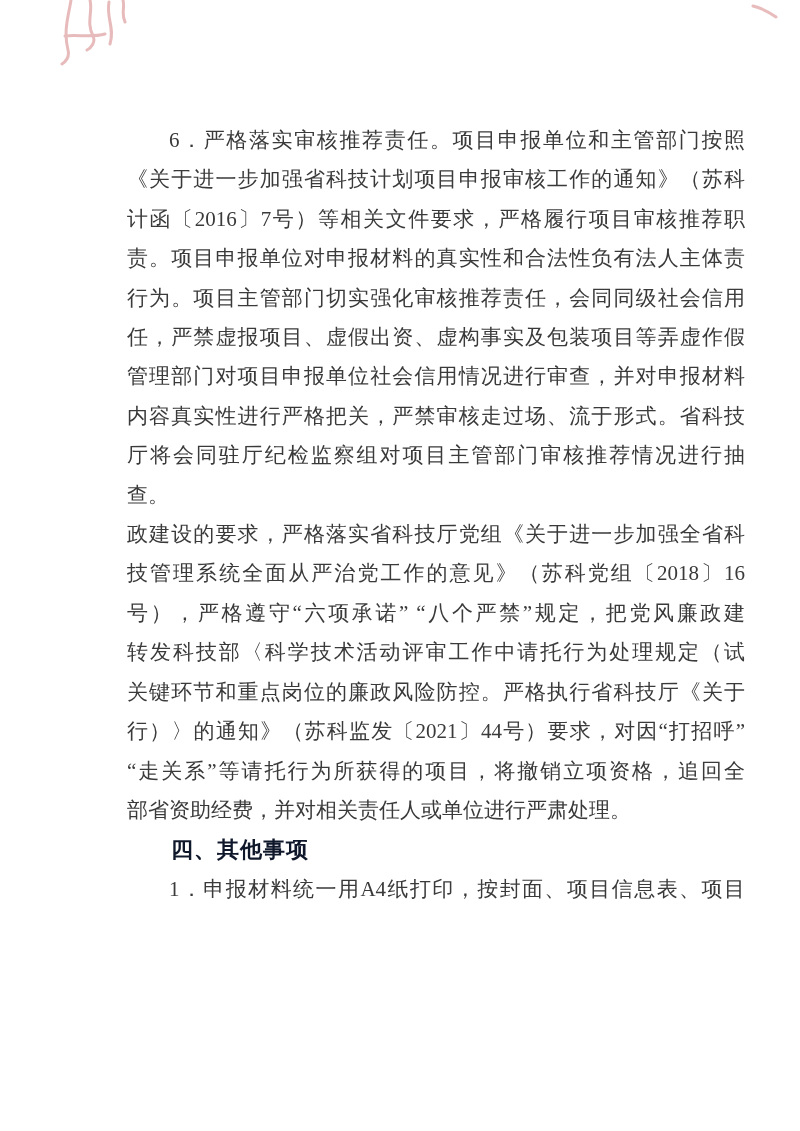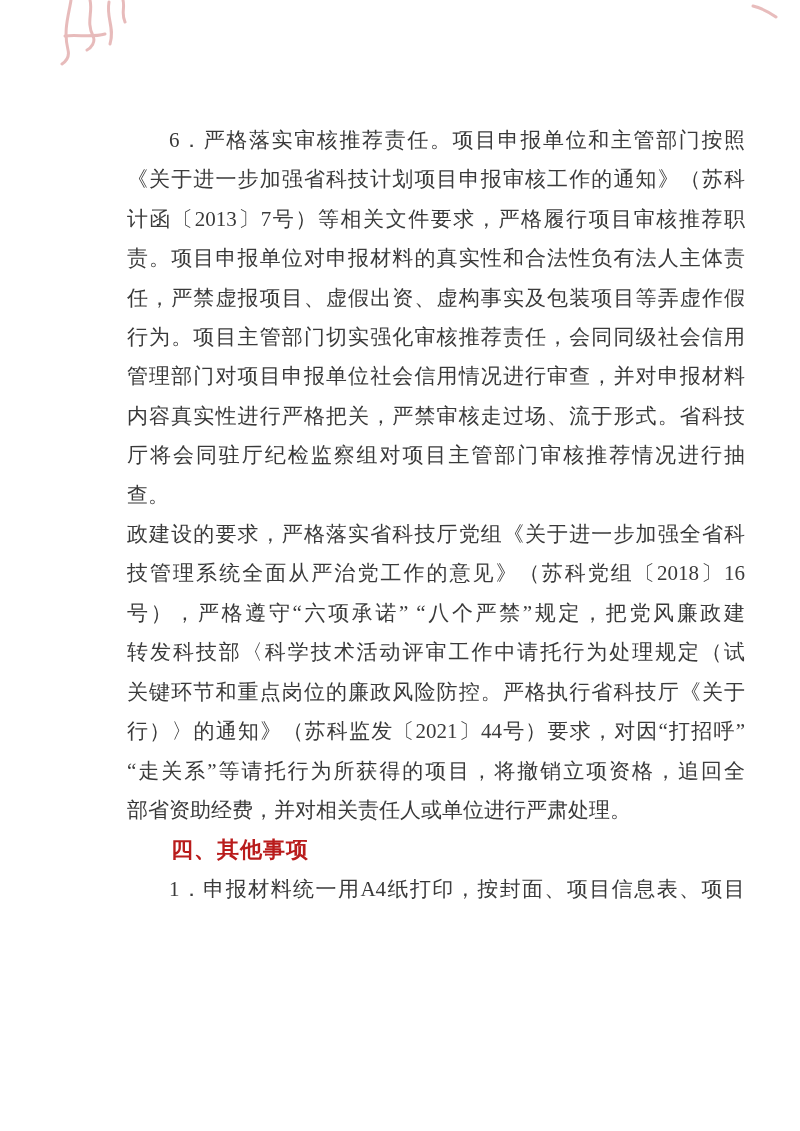--- a/index.html
+++ b/index.html
@@ -40,21 +40,21 @@
   .line.indent {
     text-indent: 2em;
   }
   .line.end {
     text-align: left;
     text-align-last: left;
   }
   .line.heading {
     font-family: "Liberation Sans", "DejaVu Sans", sans-serif;
     font-weight: bold;
-    color: #b91c1c;
+    color: #0f172a;
     text-align: left;
     text-align-last: left;
     letter-spacing: 1px;
     font-size: 22px;
   }
   .line.pagenum {
     text-align: right;
     text-align-last: right;
     padding-right: 28px;
     color: #555555;
@@ -75,24 +75,24 @@
       <path d="M 88 0 C 90 8, 86 14, 90 22"></path>
       <path d="M 30 36 C 42 34, 56 38, 70 34"></path>
       <path d="M 718 6 C 726 8, 734 12, 741 17"></path>
     </g>
   </svg>
 
   <div class="content">
 
     <div class="line indent">6．严格落实审核推荐责任。项目申报单位和主管部门按照</div>
     <div class="line">《关于进一步加强省科技计划项目申报审核工作的通知》（苏科</div>
-    <div class="line">计函〔2013〕7号）等相关文件要求，严格履行项目审核推荐职</div>
+    <div class="line">计函〔2016〕7号）等相关文件要求，严格履行项目审核推荐职</div>
     <div class="line">责。项目申报单位对申报材料的真实性和合法性负有法人主体责</div>
+    <div class="line">行为。项目主管部门切实强化审核推荐责任，会同同级社会信用</div>
     <div class="line">任，严禁虚报项目、虚假出资、虚构事实及包装项目等弄虚作假</div>
-    <div class="line">行为。项目主管部门切实强化审核推荐责任，会同同级社会信用</div>
     <div class="line">管理部门对项目申报单位社会信用情况进行审查，并对申报材料</div>
     <div class="line">内容真实性进行严格把关，严禁审核走过场、流于形式。省科技</div>
     <div class="line">厅将会同驻厅纪检监察组对项目主管部门审核推荐情况进行抽</div>
     <div class="line end">查。</div>
 
     <div class="line">政建设的要求，严格落实省科技厅党组《关于进一步加强全省科</div>
     <div class="line">技管理系统全面从严治党工作的意见》（苏科党组〔2018〕16</div>
     <div class="line">号），严格遵守“六项承诺” “八个严禁”规定，把党风廉政建</div>
     <div class="line">转发科技部〈科学技术活动评审工作中请托行为处理规定（试</div>
     <div class="line">关键环节和重点岗位的廉政风险防控。严格执行省科技厅《关于</div>

